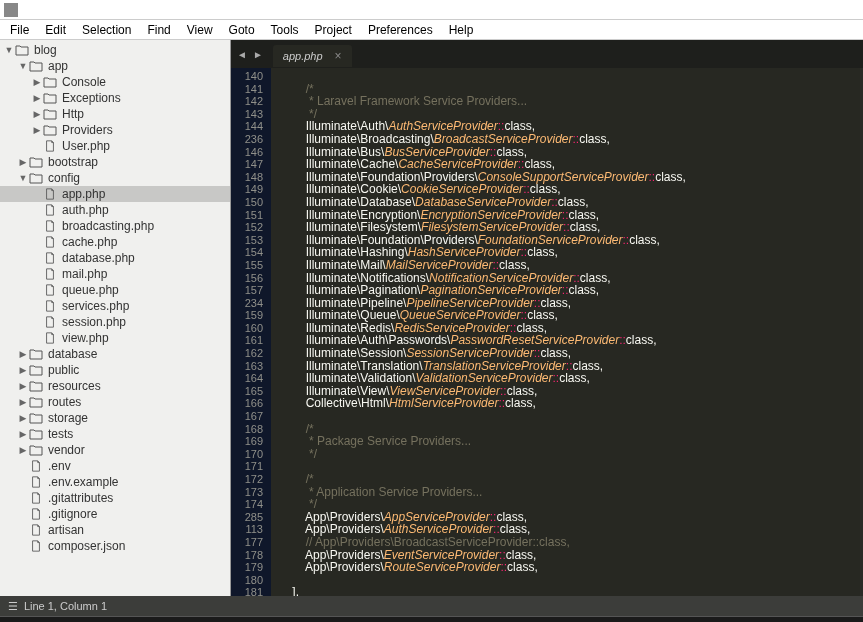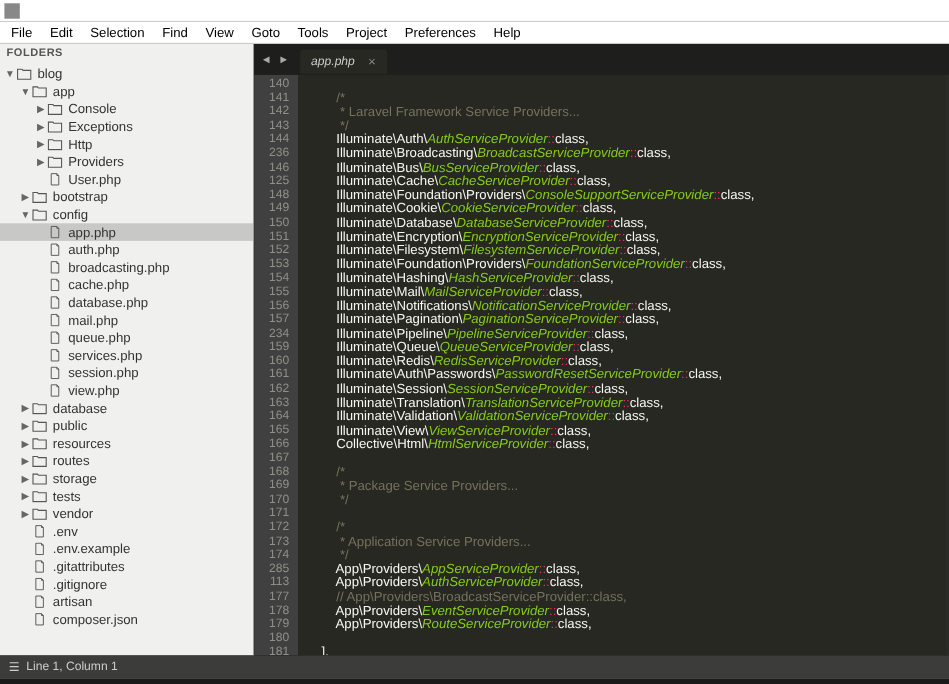--- a/index.html
+++ b/index.html
@@ -26,27 +26,27 @@
 .indent { display: inline-block; }
 
 .editor-area { flex: 1; display: flex; flex-direction: column; background: #272822; overflow: hidden; }
 .tab-bar { height: 28px; background: #1e1f1c; display: flex; align-items: center; padding-left: 4px; }
 .tab-nav { display: flex; gap: 2px; margin-right: 8px; }
 .tab-nav span { color: #aaa; font-size: 10px; cursor: pointer; padding: 0 2px; }
 .tab { background: #272822; color: #ccc; padding: 4px 10px; font-size: 11px; font-style: italic; border-radius: 3px 3px 0 0; display: flex; align-items: center; gap: 12px; margin-top: 4px; }
 .tab .close { font-size: 12px; color: #888; cursor: pointer; font-style: normal; }
 
 .code-area { flex: 1; display: flex; overflow: hidden; font-family: 'Consolas', 'Monaco', monospace; font-size: 12px; line-height: 12.6px; }
-.gutter { width: 40px; background: #404040; color: #90908a; text-align: right; padding: 2px 8px 2px 0; user-select: none; }
+.gutter { width: 40px; background: #0f172a; color: #90908a; text-align: right; padding: 2px 8px 2px 0; user-select: none; }
 .gutter div { font-size: 11px; }
 .code { flex: 1; background: #272822; padding: 2px 0; overflow: hidden; white-space: pre; }
 .code-line { padding-left: 8px; }
 .c-comment { color: #75715e; }
 .c-normal { color: #f8f8f2; }
-.c-class { color: #84cc16; font-style: italic; }
+.c-class { color: #fdba74; font-style: italic; }
 .c-op { color: #f92672; }
 
 .minimap { width: 3px; background: #2a2b27; }
 
 .statusbar { height: 20px; background: #3c3d3a; color: #ccc; display: flex; align-items: center; padding: 0 8px; font-size: 11px; }
 .statusbar .icon { margin-right: 6px; }
 
 .bottom-edge { height: 6px; background: #1a1a1a; border-top: 1px solid #555; }
 
 .folder-svg { fill: none; stroke: #555; stroke-width: 1; }
@@ -68,21 +68,20 @@
     <div class="menu-item">View</div>
     <div class="menu-item">Goto</div>
     <div class="menu-item">Tools</div>
     <div class="menu-item">Project</div>
     <div class="menu-item">Preferences</div>
     <div class="menu-item">Help</div>
   </div>
 
 <div class="main">
   <div class="sidebar">
-    <div class="sidebar-header">FOLDERS</div>
     <div class="tree" id="tree">
         <div class="tree-item">
           <span class="indent" style="width: 0px;"></span>
           <span class="tree-arrow">▼</span>
           <span class="tree-icon">
             <svg viewBox="0 0 14 12">
               <path class="folder-svg" d="M1 2 h4 l1 1 h7 v8 h-12 z"></path>
             </svg>
           </span>
           <span>blog</span>
@@ -413,21 +412,21 @@
     </div>
     <div class="code-area">
       <div class="gutter" id="gutter">
           <div>140</div>
           <div>141</div>
           <div>142</div>
           <div>143</div>
           <div>144</div>
           <div>236</div>
           <div>146</div>
-          <div>125</div>
+          <div>147</div>
           <div>148</div>
           <div>149</div>
           <div>150</div>
           <div>151</div>
           <div>152</div>
           <div>153</div>
           <div>154</div>
           <div>155</div>
           <div>156</div>
           <div>157</div>

